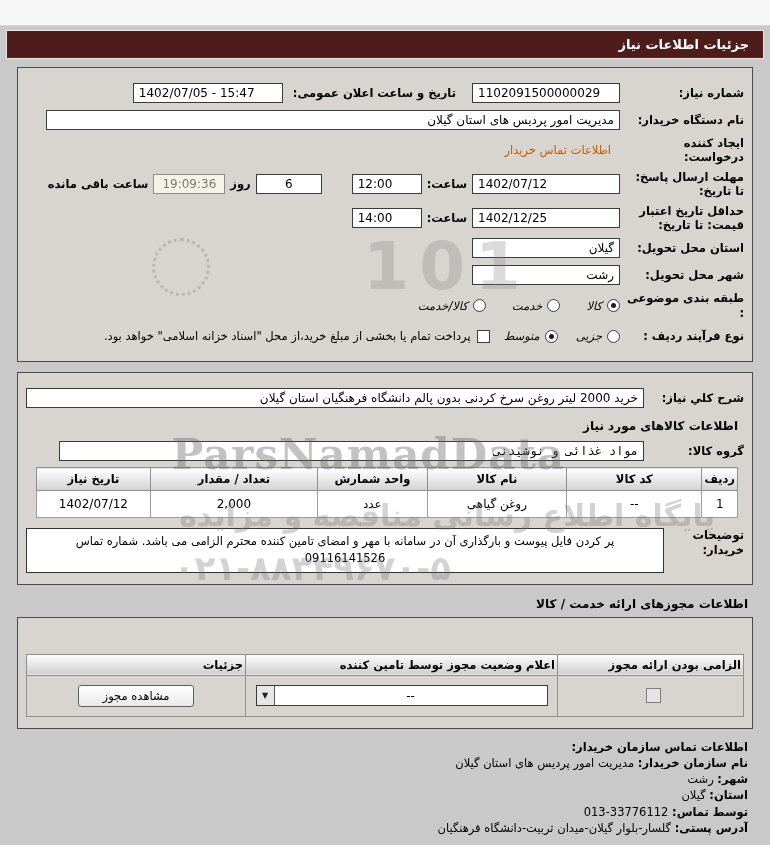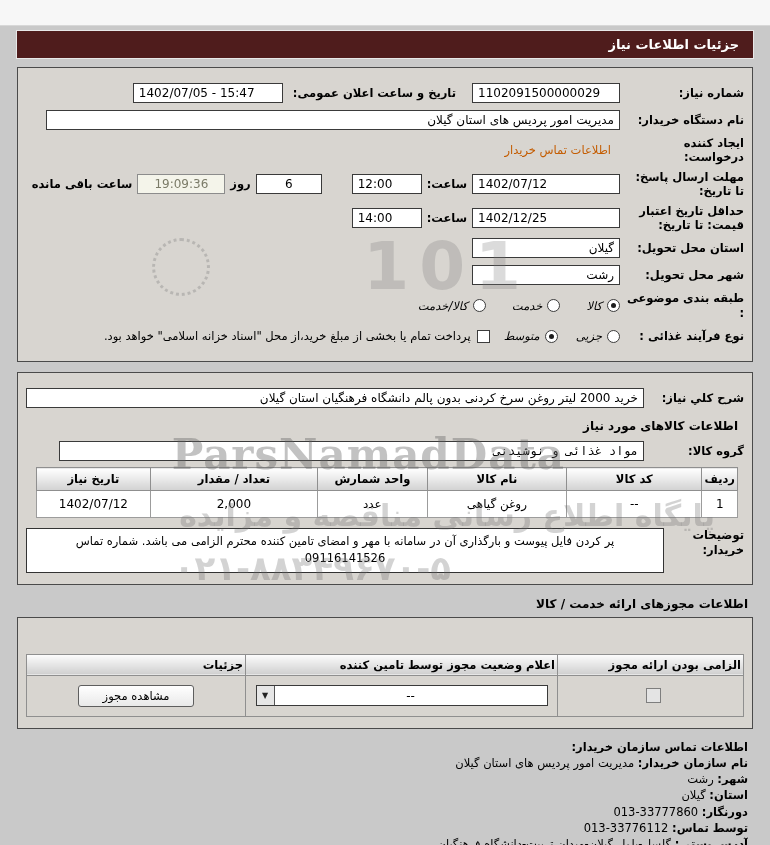--- a/index.html
+++ b/index.html
@@ -4,41 +4,41 @@
 <style>
   * { margin:0; padding:0; box-sizing:border-box; }
   html { background:#9a9a9a; }
   body {
     width:770px; height:845px; overflow:hidden; position:relative;
     background:#c9c9c9; direction:rtl;
     font-family:"DejaVu Sans", sans-serif; font-size:12px; color:#000;
   }
   .top-strip { height:26px; background:#f7f7f7; border-bottom:1px solid #d8d8d8; }
   .title-bar {
-    margin:4px 16px 8px; background:#4f1c1c; border:1px solid #e8e8e8;
+    margin:4px 6px 8px; background:#4f1c1c; border:1px solid #e8e8e8;
     color:#fff; font-weight:bold; font-size:13px; padding:6px 14px;
   }
   .panel {
     margin:6px 17px 10px; background:#d8d5d0; border:1px solid #4a4a4a;
     padding:9px 8px; position:relative; z-index:1;
   }
   .form-row { display:flex; align-items:center; margin:5px 0; min-height:22px; }
   .row-label {
     width:124px; min-width:124px; font-weight:bold; font-size:11.5px;
     text-align:right; padding-left:6px; line-height:1.25;
   }
   .mid-label { font-weight:bold; font-size:11.5px; margin:0 16px 0 10px; white-space:nowrap; }
   .sm-label  { font-weight:bold; font-size:11.5px; margin:0 5px; white-space:nowrap; }
   .tbox {
     background:#fff; border:1px solid #3a3a3a; height:20px;
     display:inline-flex; align-items:center; padding:0 5px; font-size:12px;
     white-space:nowrap; overflow:hidden;
   }
   .ltr { direction:ltr; unicode-bidi:embed; }
-  .w148{width:148px;} .w150{width:150px;} .w70{width:70px;} .w66{width:66px;} .w72{width:88px;}
+  .w148{width:148px;} .w150{width:150px;} .w70{width:70px;} .w66{width:66px;} .w72{width:72px;}
   .grow{flex:1;}
   .sp30{width:30px;}
   .creator-box{width:478px;}
   .remaining { background:#f4f4ea; border:1px solid #8c8c8c; color:#7b7b68; justify-content:center; }
   .link-orange { color:#c45c00; font-size:11.5px; margin-right:9px; white-space:nowrap; cursor:pointer; }
   .radio {
     width:13px; height:13px; min-width:13px; border:1px solid #3c3c3c; border-radius:50%;
     background:#fff; display:inline-block; position:relative; margin-left:5px; vertical-align:middle;
   }
   .radio.checked::after { content:""; position:absolute; inset:3px; border-radius:50%; background:#1d1d1d; }
@@ -159,21 +159,21 @@
     <span class="row-label">طبقه بندی موضوعی :</span>
     <span class="radio checked"></span>
     <span class="radio-label">کالا</span>
     <span class="radio"></span>
     <span class="radio-label">خدمت</span>
     <span class="radio"></span>
     <span class="radio-label">کالا/خدمت</span>
   </div>
 
   <div class="form-row">
-    <span class="row-label">نوع فرآیند غذائی :</span>
+    <span class="row-label">نوع فرآیند ردیف :</span>
     <span class="radio"></span>
     <span class="radio-label" style="margin-left:18px;">جزیی</span>
     <span class="radio checked"></span>
     <span class="radio-label" style="margin-left:14px;">متوسط</span>
     <span class="checkbox"></span>
     <span class="note-text">پرداخت تمام یا بخشی از مبلغ خرید،از محل "اسناد خزانه اسلامی" خواهد بود.</span>
   </div>
 
 </div>
 
@@ -268,24 +268,20 @@
   </div>
   <div class="c-line">
     <span class="c-label">شهر:</span>
     <span class="c-val">رشت</span>
   </div>
   <div class="c-line">
     <span class="c-label">استان:</span>
     <span class="c-val">گیلان</span>
   </div>
   <div class="c-line">
-    <span class="c-label">دورنگار:</span>
-    <span class="c-val ltr">013-33777860</span>
-  </div>
-  <div class="c-line">
     <span class="c-label">توسط تماس:</span>
     <span class="c-val ltr">013-33776112</span>
   </div>
   <div class="c-line">
     <span class="c-label">آدرس پستی:</span>
     <span class="c-val">گلسار-بلوار گیلان-میدان تربیت-دانشگاه فرهنگیان</span>
   </div>
 
 </div>
 

